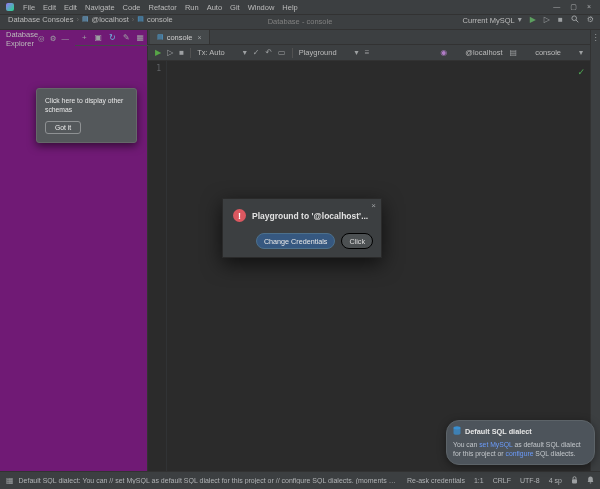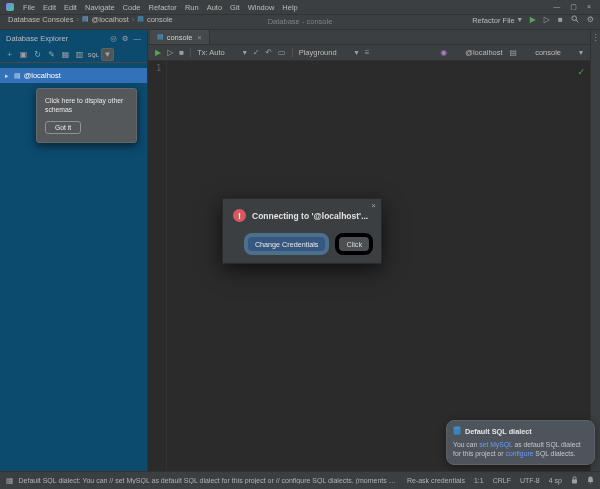--- a/index.html
+++ b/index.html
@@ -18,21 +18,21 @@
 .crumb{color:#bbbbbb;padding:0 2px;}
 .crumb-sep{color:#6a6a6a;padding:0 1px;}
 .crumb-icon{font-size:7px;color:#6fafdd;margin:0 1px 0 2px;}
 .crumb-icon.console-color{color:#4ea0d8;}
 .nav-right{margin-left:auto;display:flex;align-items:center;gap:8px;}
 .runconfig{display:flex;align-items:center;gap:3px;color:#bbbbbb;}
 .nav-icon{color:#9da0a2;font-size:8px;line-height:1;}
 .nav-icon.play{color:#5c9f5f;}
 
 .main{flex:1;display:flex;min-height:0;}
-.explorer{width:148px;background:#0c4a6e;border-right:1px solid #323232;flex:none;display:flex;flex-direction:column;}
+.explorer{width:148px;background:#701a75;border-right:1px solid #323232;flex:none;display:flex;flex-direction:row;}
 .panel-header{height:17px;display:flex;align-items:center;padding:0 6px;font-size:7.5px;color:#bbbbbb;}
 .ph-icons{margin-left:auto;display:flex;gap:5px;color:#9da0a2;font-size:7.5px;}
 .panel-toolbar{height:16px;display:flex;align-items:center;gap:1px;padding:0 3px;border-bottom:1px solid #46484a;}
 .pt-icon{width:13px;height:13px;display:flex;align-items:center;justify-content:center;color:#9da0a2;font-size:8px;}
 .pt-icon.refresh{color:#6fafdd;}
 .pt-icon.sql{font-size:5.5px;font-weight:bold;letter-spacing:0;}
 .pt-icon.toggled{background:#4f5456;border:1px solid #5e6060;border-radius:2px;}
 .tree{padding-top:5px;}
 .tree-row{height:15px;display:flex;align-items:center;padding-left:5px;background:#3372b8;color:#ffffff;}
 .tw{font-size:7px;color:#d0d6da;width:9px;}
@@ -69,24 +69,24 @@
 .gotit-text{font-size:6.8px;color:#e8e8e8;line-height:9px;}
 .gotit-btn{display:inline-block;margin-top:7px;padding:2px 9px;border:1px solid #8e9193;border-radius:3px;font-size:6.8px;color:#eeeeee;}
 
 .dialog{position:absolute;left:222px;top:198px;width:160px;background:#3c3f41;border:1px solid #2a2a2a;box-shadow:0 6px 20px rgba(0,0,0,.65);z-index:40;padding:10px 8px 8px 10px;}
 .dlg-close{position:absolute;top:2px;right:5px;color:#9da0a2;font-size:8px;}
 .dlg-head{display:flex;align-items:center;gap:6px;}
 .err-icon{width:13px;height:13px;border-radius:50%;background:#db5860;color:#ffffff;font-weight:bold;font-size:9px;display:flex;align-items:center;justify-content:center;flex:none;}
 .dlg-title{font-size:8.5px;font-weight:bold;color:#e2e2e2;white-space:nowrap;}
 .dlg-msg{margin:6px 4px 0 19px;font-size:7.2px;line-height:10px;color:#b4b8ba;}
 .dlg-buttons{display:flex;justify-content:flex-end;gap:6px;margin-top:11px;}
-.btn{padding:2.5px 7px;border-radius:8px;font-size:7.2px;border:4px solid #000000;background:#4c5052;color:#dddddd;}
+.btn{padding:2.5px 7px;border-radius:8px;font-size:7.2px;border:1px solid #000000;background:#4c5052;color:#dddddd;}
 .btn.primary{background:#365880;border-color:#4c708c;color:#e8e8e8;}
 
-.notification{position:absolute;right:5px;bottom:24px;width:149px;background:#4d545b;border:1px solid #5c6368;border-radius:8px;padding:5px 6px 6px 6px;box-shadow:0 2px 8px rgba(0,0,0,.4);z-index:20;}
+.notification{position:absolute;right:5px;bottom:24px;width:149px;background:#4d545b;border:1px solid #5c6368;border-radius:13px;padding:5px 6px 6px 6px;box-shadow:0 2px 8px rgba(0,0,0,.4);z-index:20;}
 .notif-head{display:flex;align-items:center;gap:4px;font-size:7.3px;font-weight:bold;color:#e6e6e6;}
 .notif-body{margin-top:3px;font-size:6.8px;line-height:9px;color:#c3c7cb;}
 .link{color:#6b9bfa;}
 </style>
 </head>
 <body>
 
 <div id="app">
 
   <div class="titlebar">
@@ -115,21 +115,21 @@
   <div class="navbar">
     <span class="crumb">Database Consoles</span>
     <span class="crumb-sep">›</span>
     <span class="crumb-icon">▤</span>
     <span class="crumb">@localhost</span>
     <span class="crumb-sep">›</span>
     <span class="crumb-icon console-color">▤</span>
     <span class="crumb">console</span>
     <div class="nav-right">
       <div class="runconfig">
-        <span>Refactor File</span>
+        <span>Current MySQL</span>
         <span class="nav-icon">▾</span>
       </div>
       <span class="nav-icon play">▶</span>
       <span class="nav-icon">▷</span>
       <span class="nav-icon">■</span>
       <span class="nav-icon">
         <svg width="8" height="8" viewBox="0 0 8 8">
             <circle cx="3.2" cy="3.2" r="2.3" fill="none" stroke="#9da0a2" stroke-width="1"></circle>
             <line x1="5" y1="5" x2="7.3" y2="7.3" stroke="#9da0a2" stroke-width="1"></line>
           </svg>
@@ -248,21 +248,21 @@
 
   <div class="gotit">
     <div class="gotit-text">Click here to display other schemas</div>
     <span class="gotit-btn">Got it</span>
   </div>
 
   <div class="dialog">
     <span class="dlg-close">×</span>
     <div class="dlg-head">
       <span class="err-icon">!</span>
-      <span class="dlg-title">Connecting to '@localhost'...</span>
+      <span class="dlg-title">Playground to '@localhost'...</span>
     </div>
     <div class="dlg-buttons">
       <span class="btn primary">Change Credentials</span>
       <span class="btn">Click</span>
     </div>
   </div>
 
   <div class="notification">
     <div class="notif-head">
       <span>

